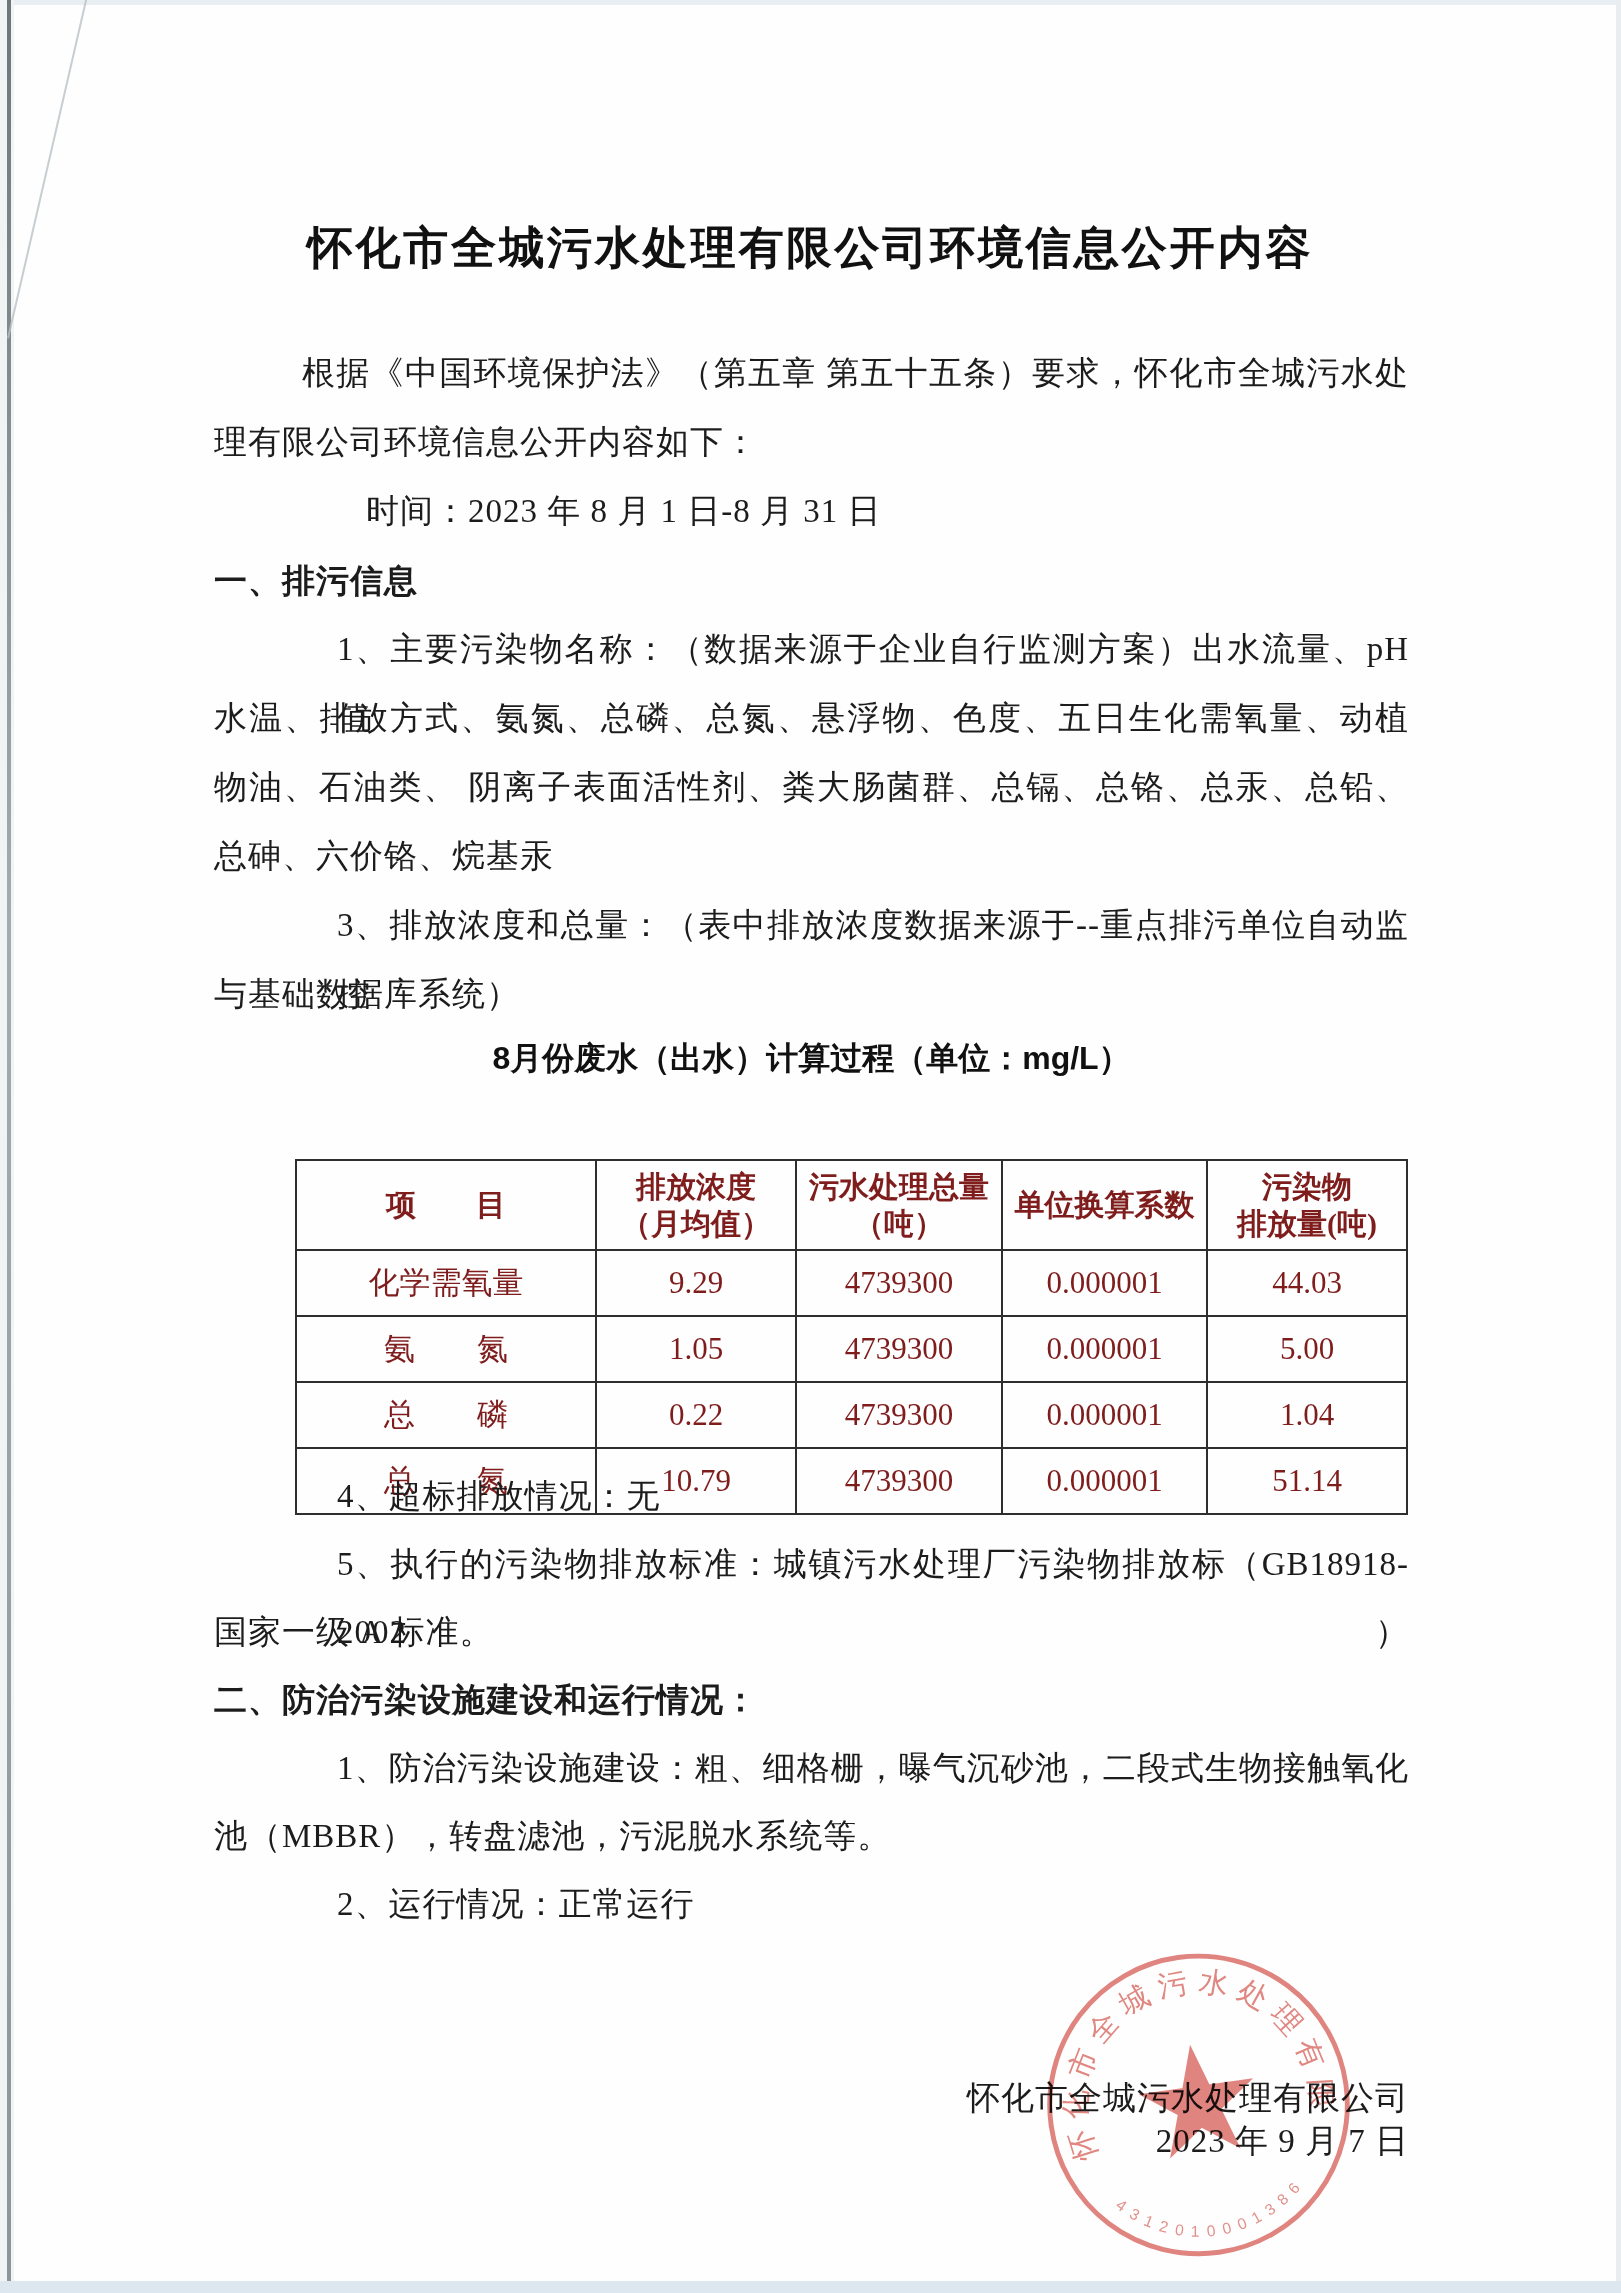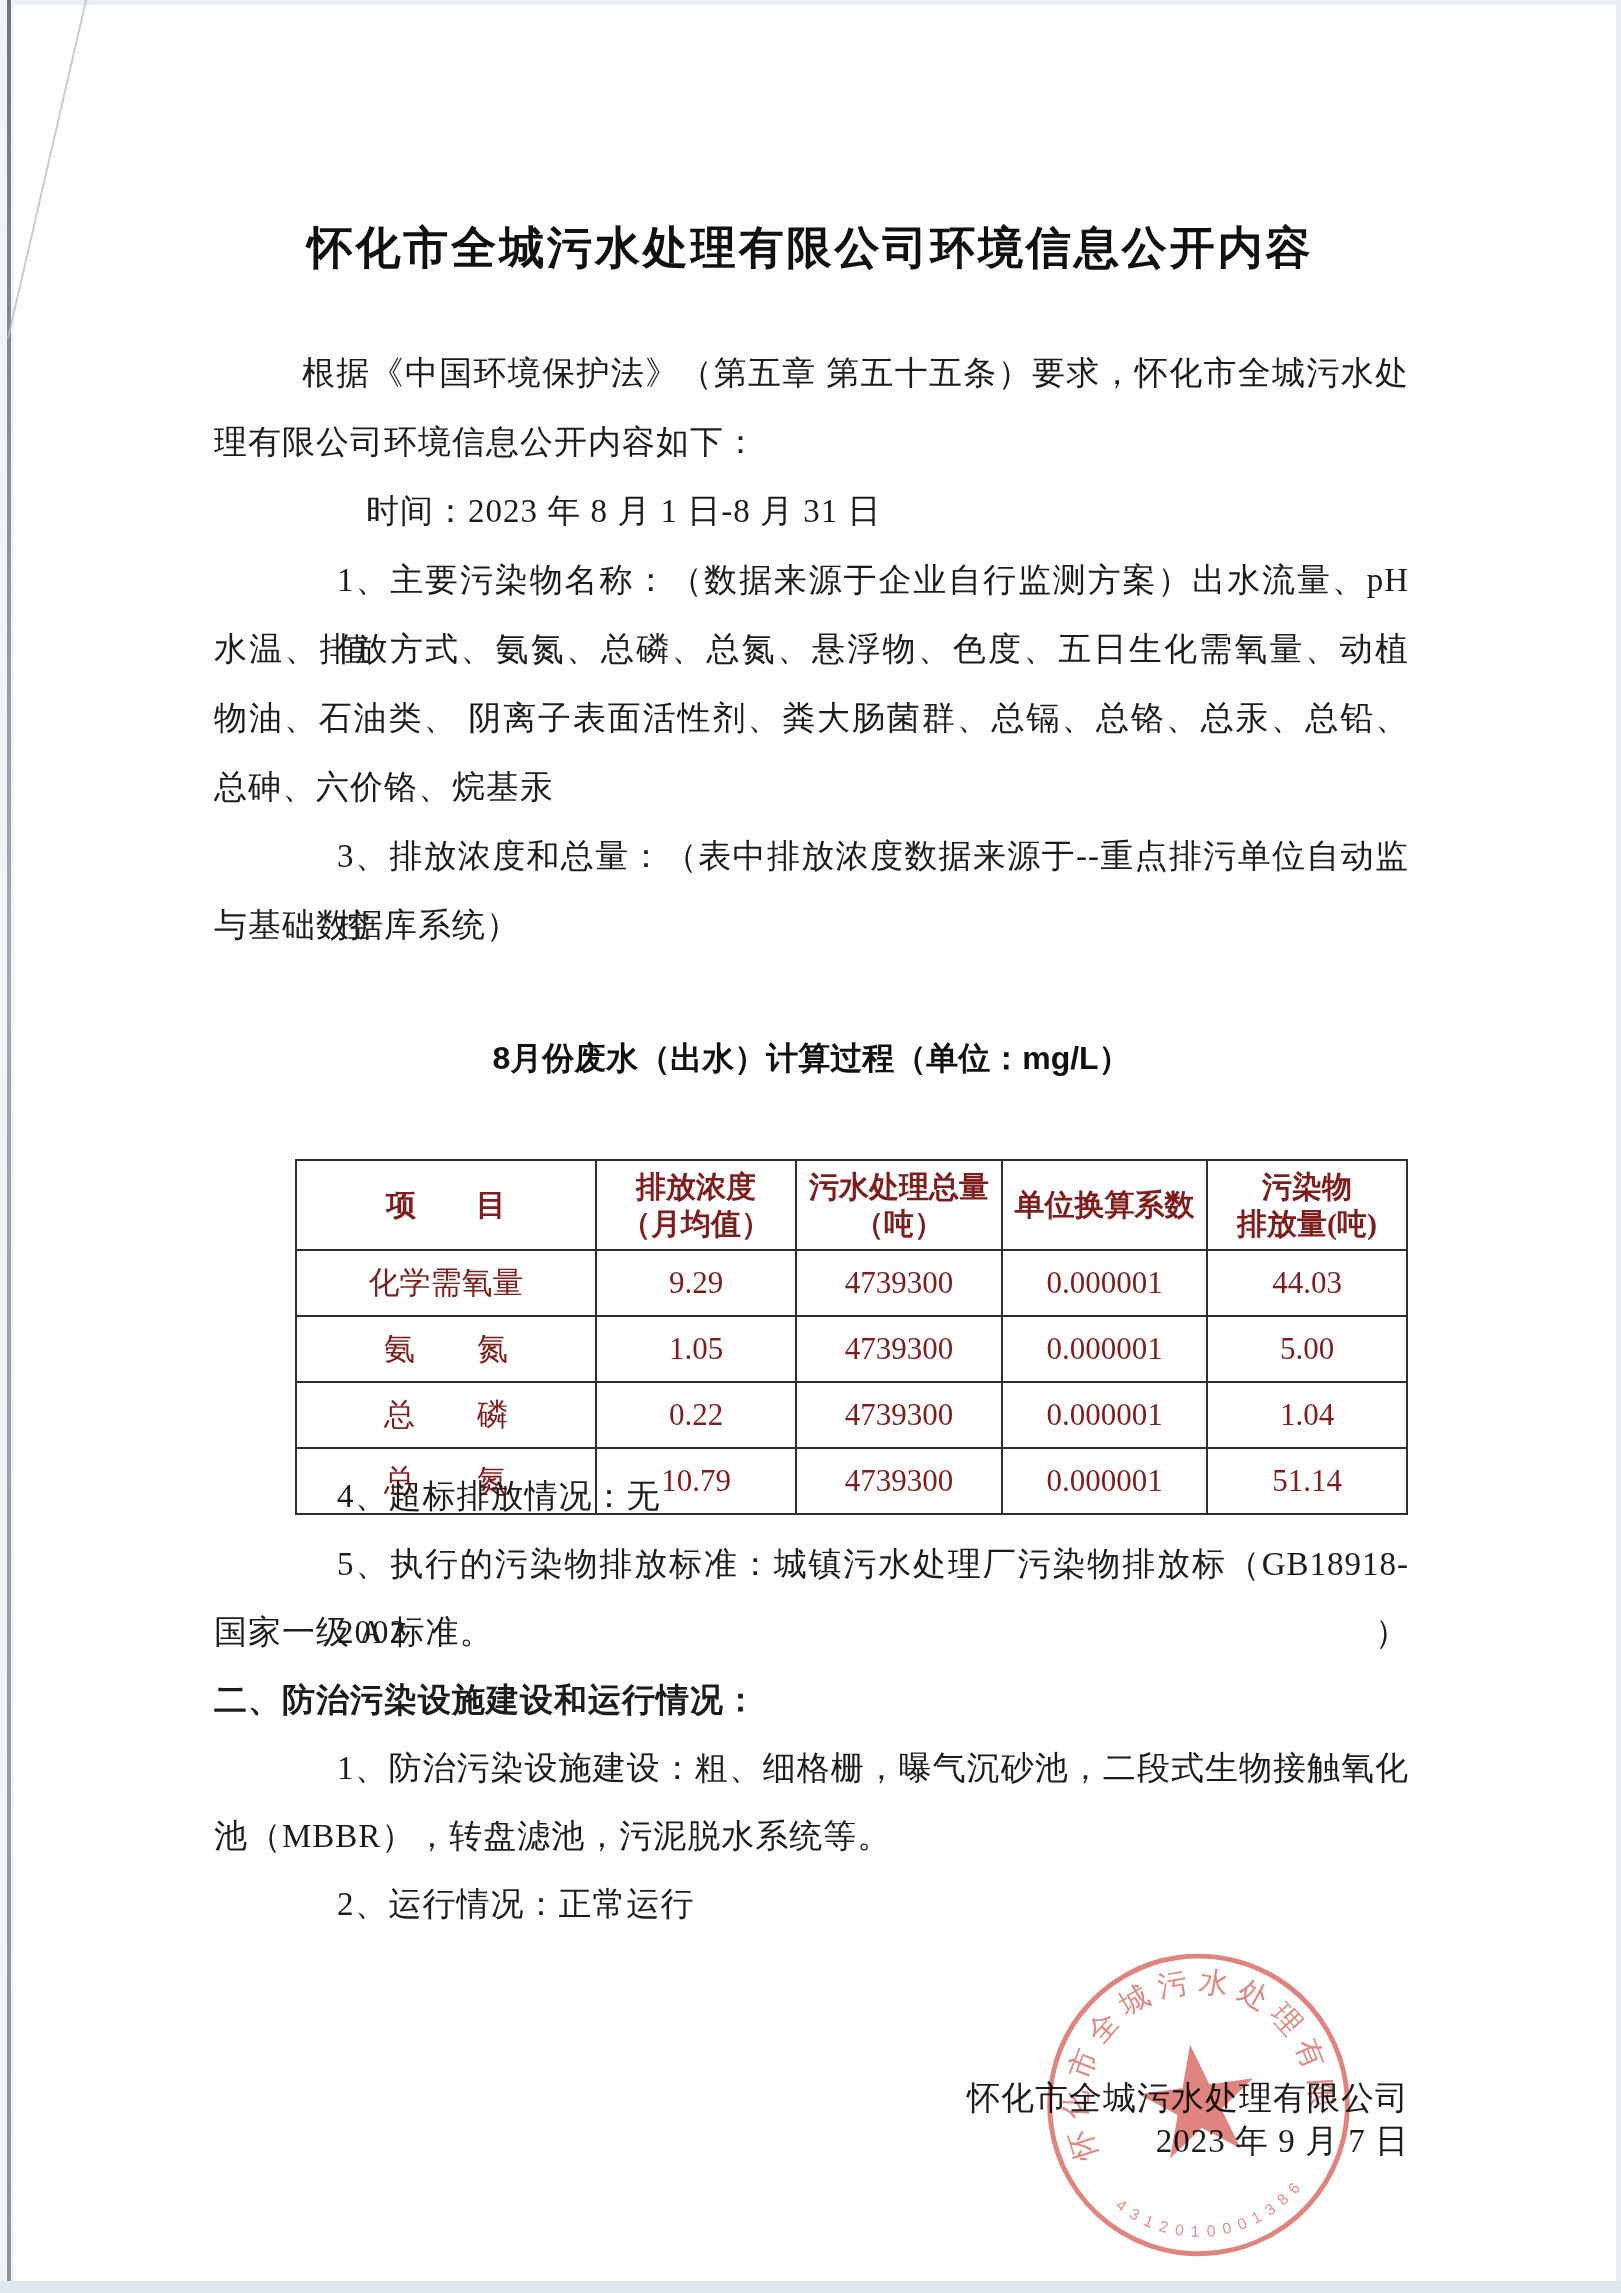--- a/index.html
+++ b/index.html
@@ -80,20 +80,21 @@
   <div class="edge-diag"></div>
   <div class="edge-right"></div>
   <div class="edge-bottom"></div>
 
   <div class="title">怀化市全城污水处理有限公司环境信息公开内容</div>
 
   <div class="block" id="body1">
       <div class="ln ind2 j">根据《中国环境保护法》（第五章 第五十五条）要求，怀化市全城污水处</div>
       <div class="ln ">理有限公司环境信息公开内容如下：</div>
       <div class="ln ind3">时间：2023 年 8 月 1 日-8 月 31 日</div>
+      <div class="ln bold">一、排污信息</div>
       <div class="ln indlist j">1、主要污染物名称：（数据来源于企业自行监测方案）出水流量、pH 值、</div>
       <div class="ln j">水温、排放方式、氨氮、总磷、总氮、悬浮物、色度、五日生化需氧量、动植</div>
       <div class="ln j">物油、石油类、 阴离子表面活性剂、粪大肠菌群、总镉、总铬、总汞、总铅、</div>
       <div class="ln ">总砷、六价铬、烷基汞</div>
       <div class="ln indlist j">3、排放浓度和总量：（表中排放浓度数据来源于--重点排污单位自动监控</div>
       <div class="ln ">与基础数据库系统）</div>
     </div>
 
   <div class="table-title">8月份废水（出水）计算过程（单位：mg/L）</div>
 

